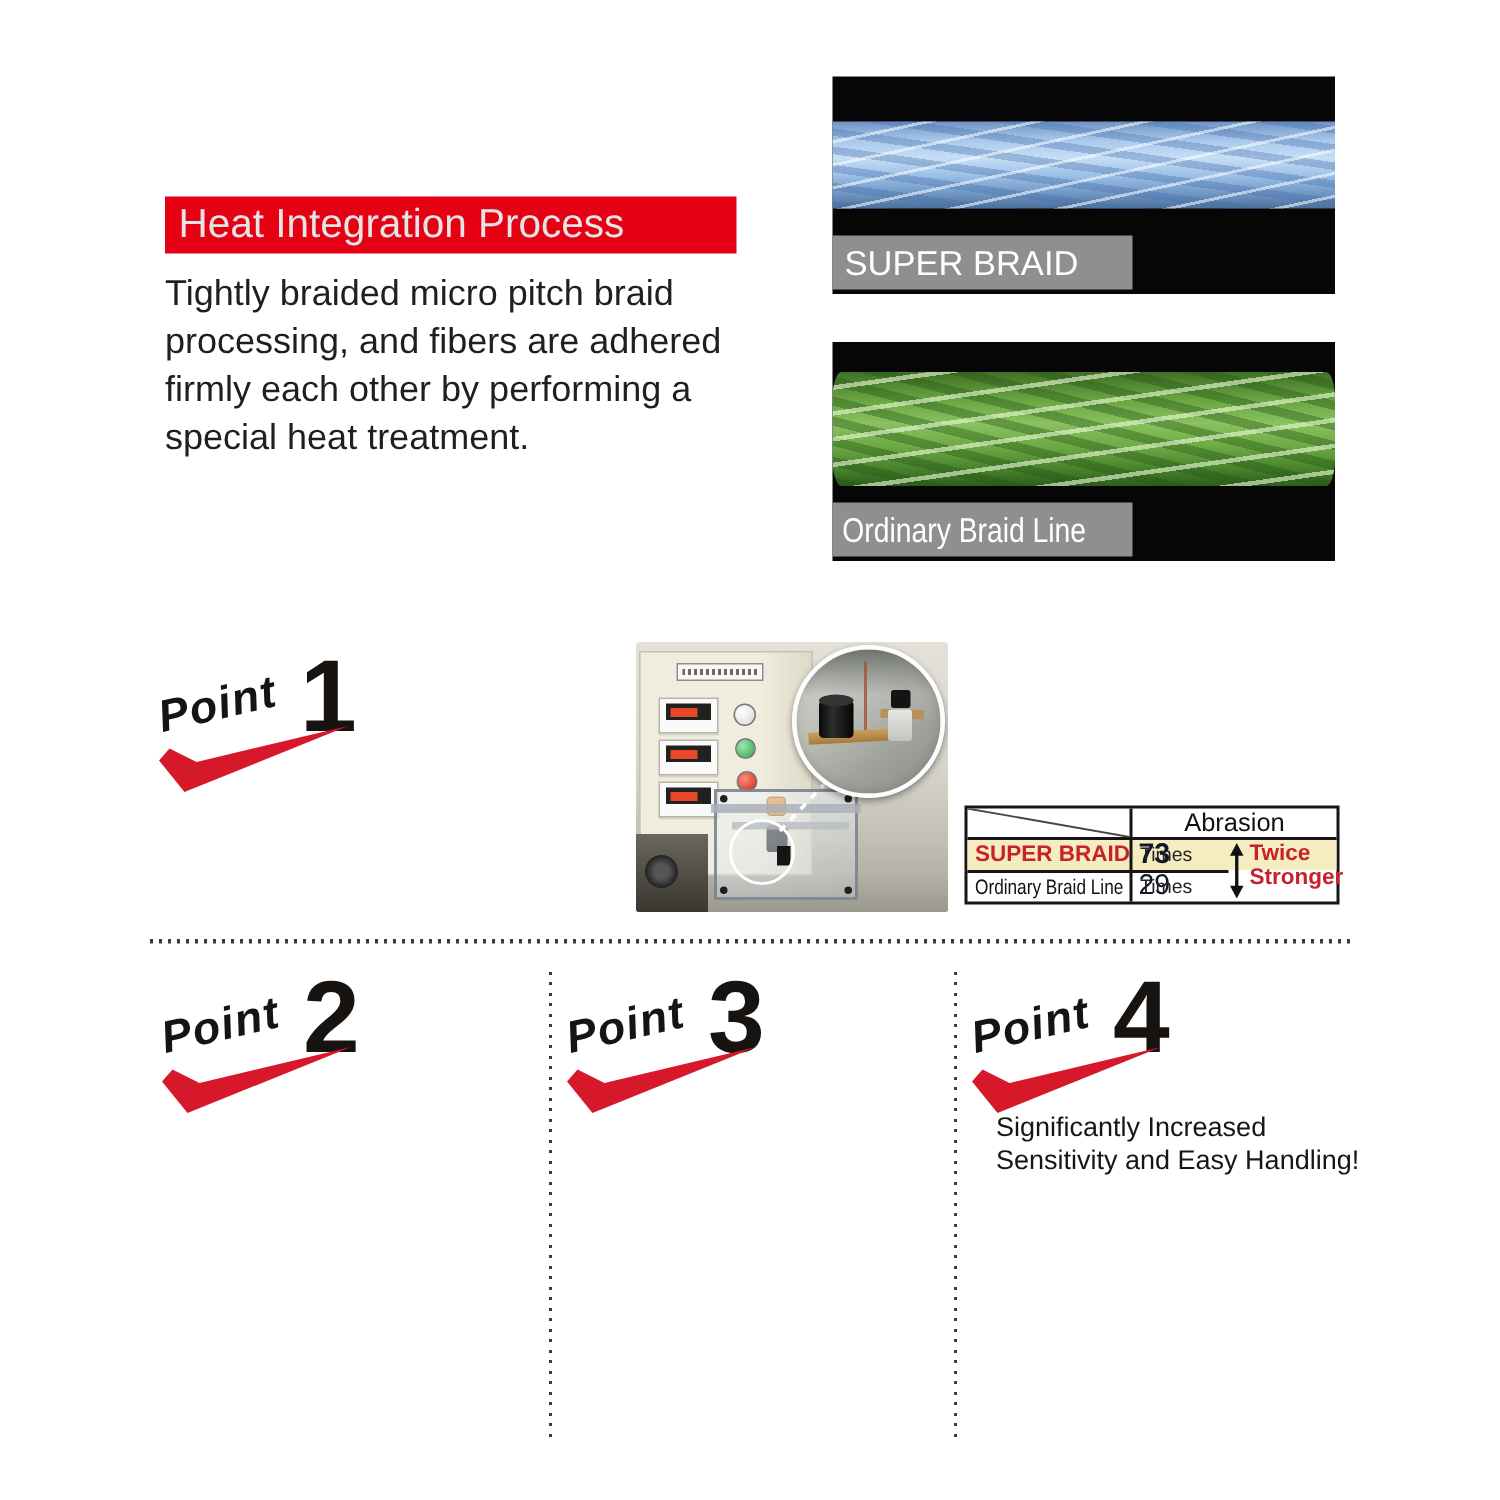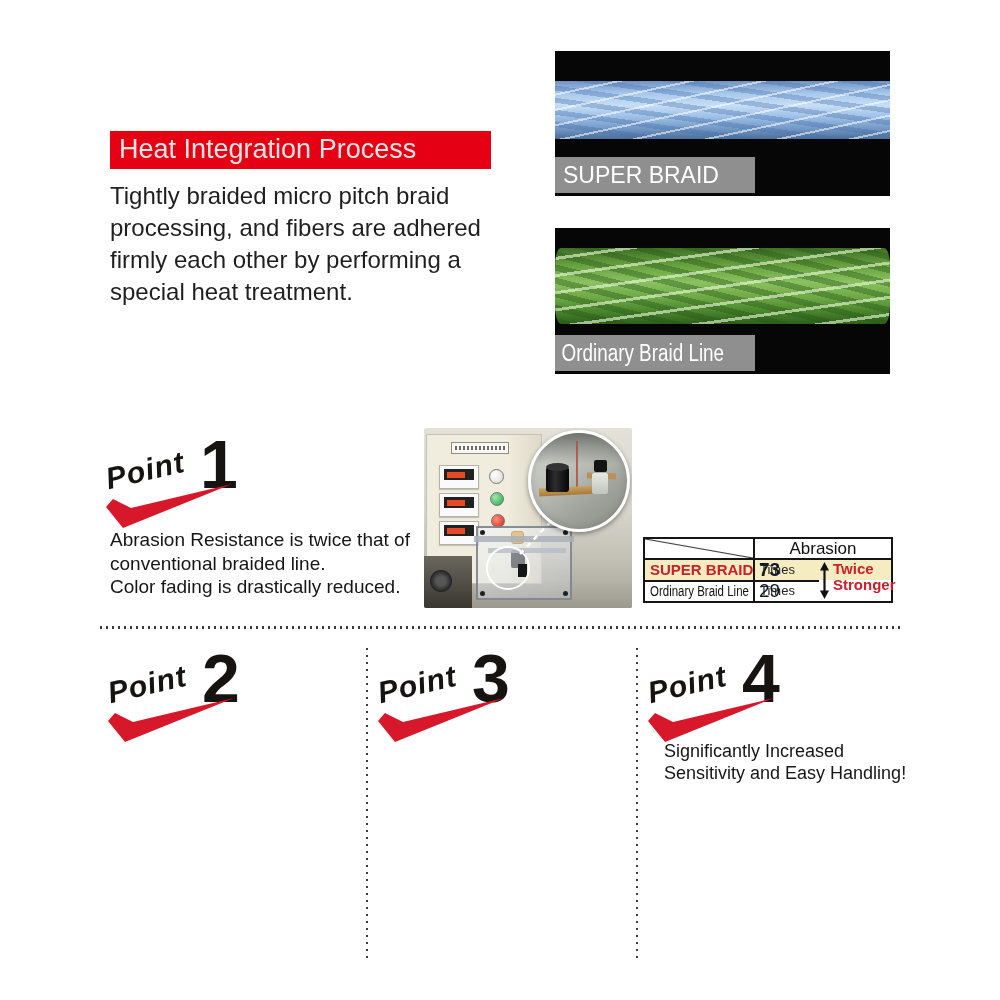--- a/index.html
+++ b/index.html
@@ -150,21 +150,20 @@
     </div>
   </figure>
 
   <div class="plogo pl1">
     <span class="pl-word">Point</span>
     <span class="pl-num">1</span>
     <svg class="pl-swoosh" viewBox="0 0 128 46">
       <path d="M0,23 L7,15 L25,24 L126,0 L17,44 Z" fill="var(--swoosh-red)"></path>
     </svg>
   </div>
-  <div class="pt-text pt1">Abrasion Resistance is twice that of<br>conventional braided line.<br>Color fading is drastically reduced.</div>
 
   <div class="machine">
     <div class="m-wall"></div>
     <div class="m-desk"></div>
     <div class="m-cabinet">
       <div class="m-nameplate">
           <i></i>
         </div>
       <div class="m-disp d1">
           <div class="scr">

